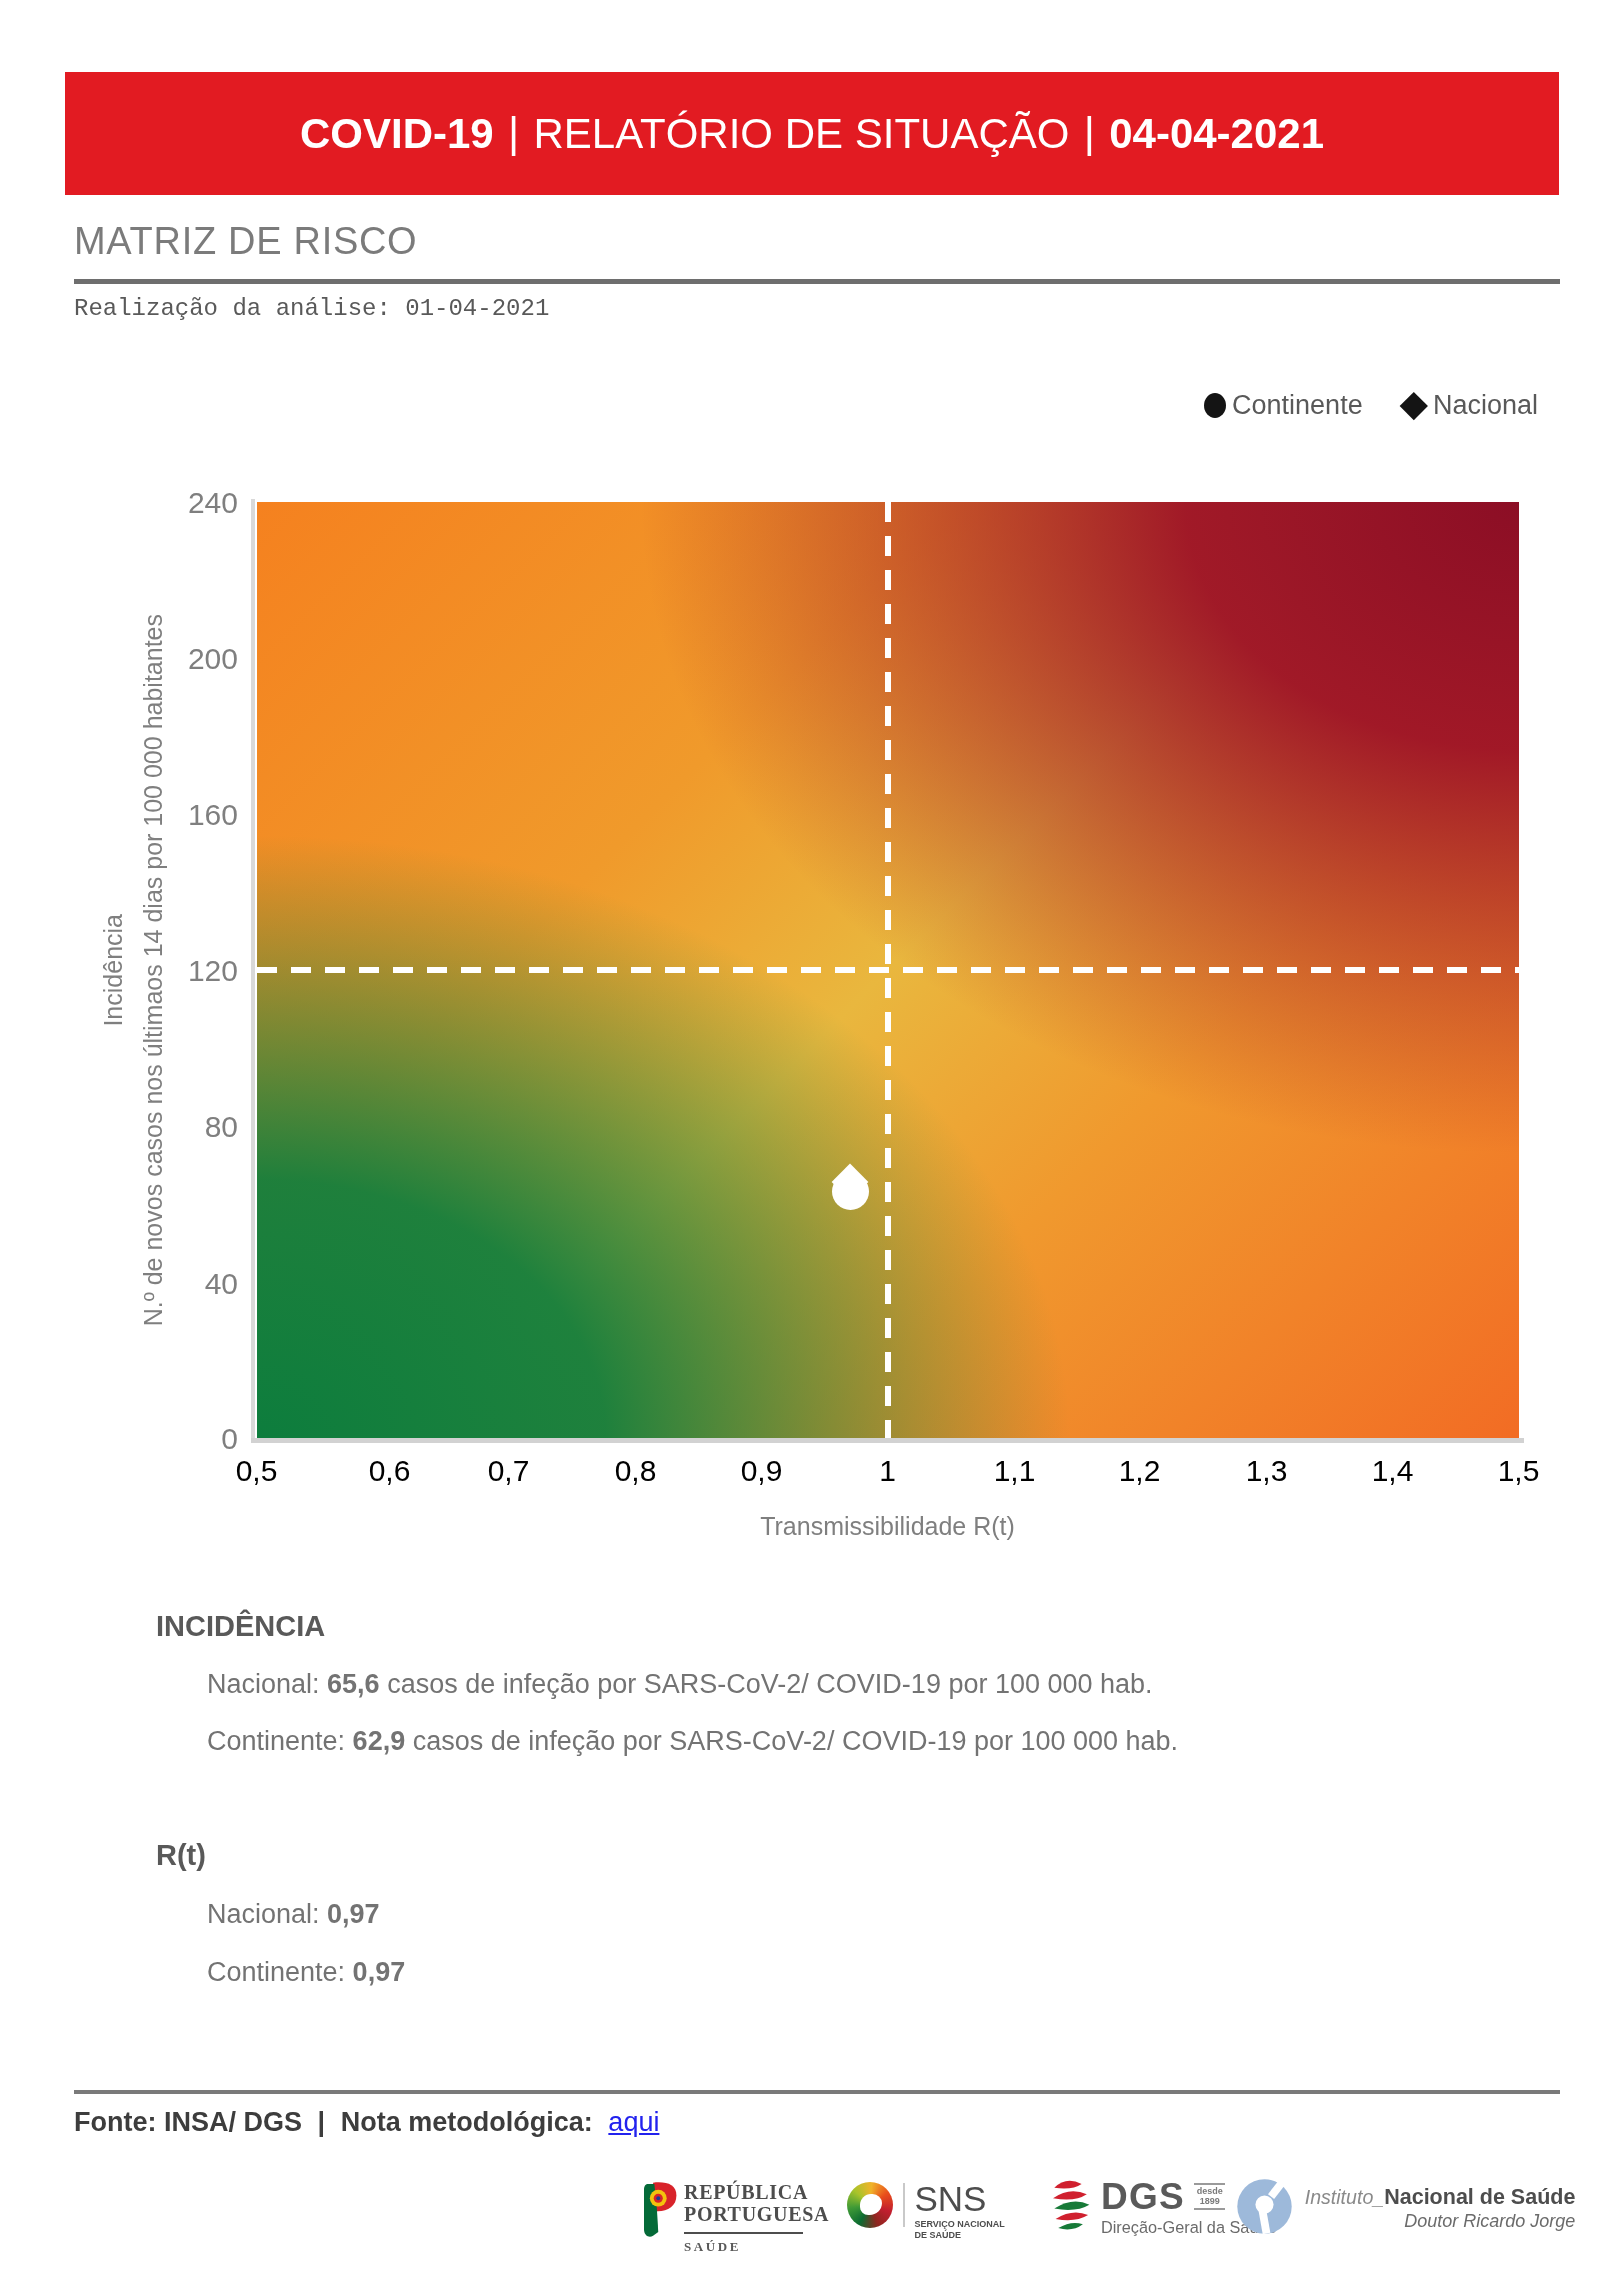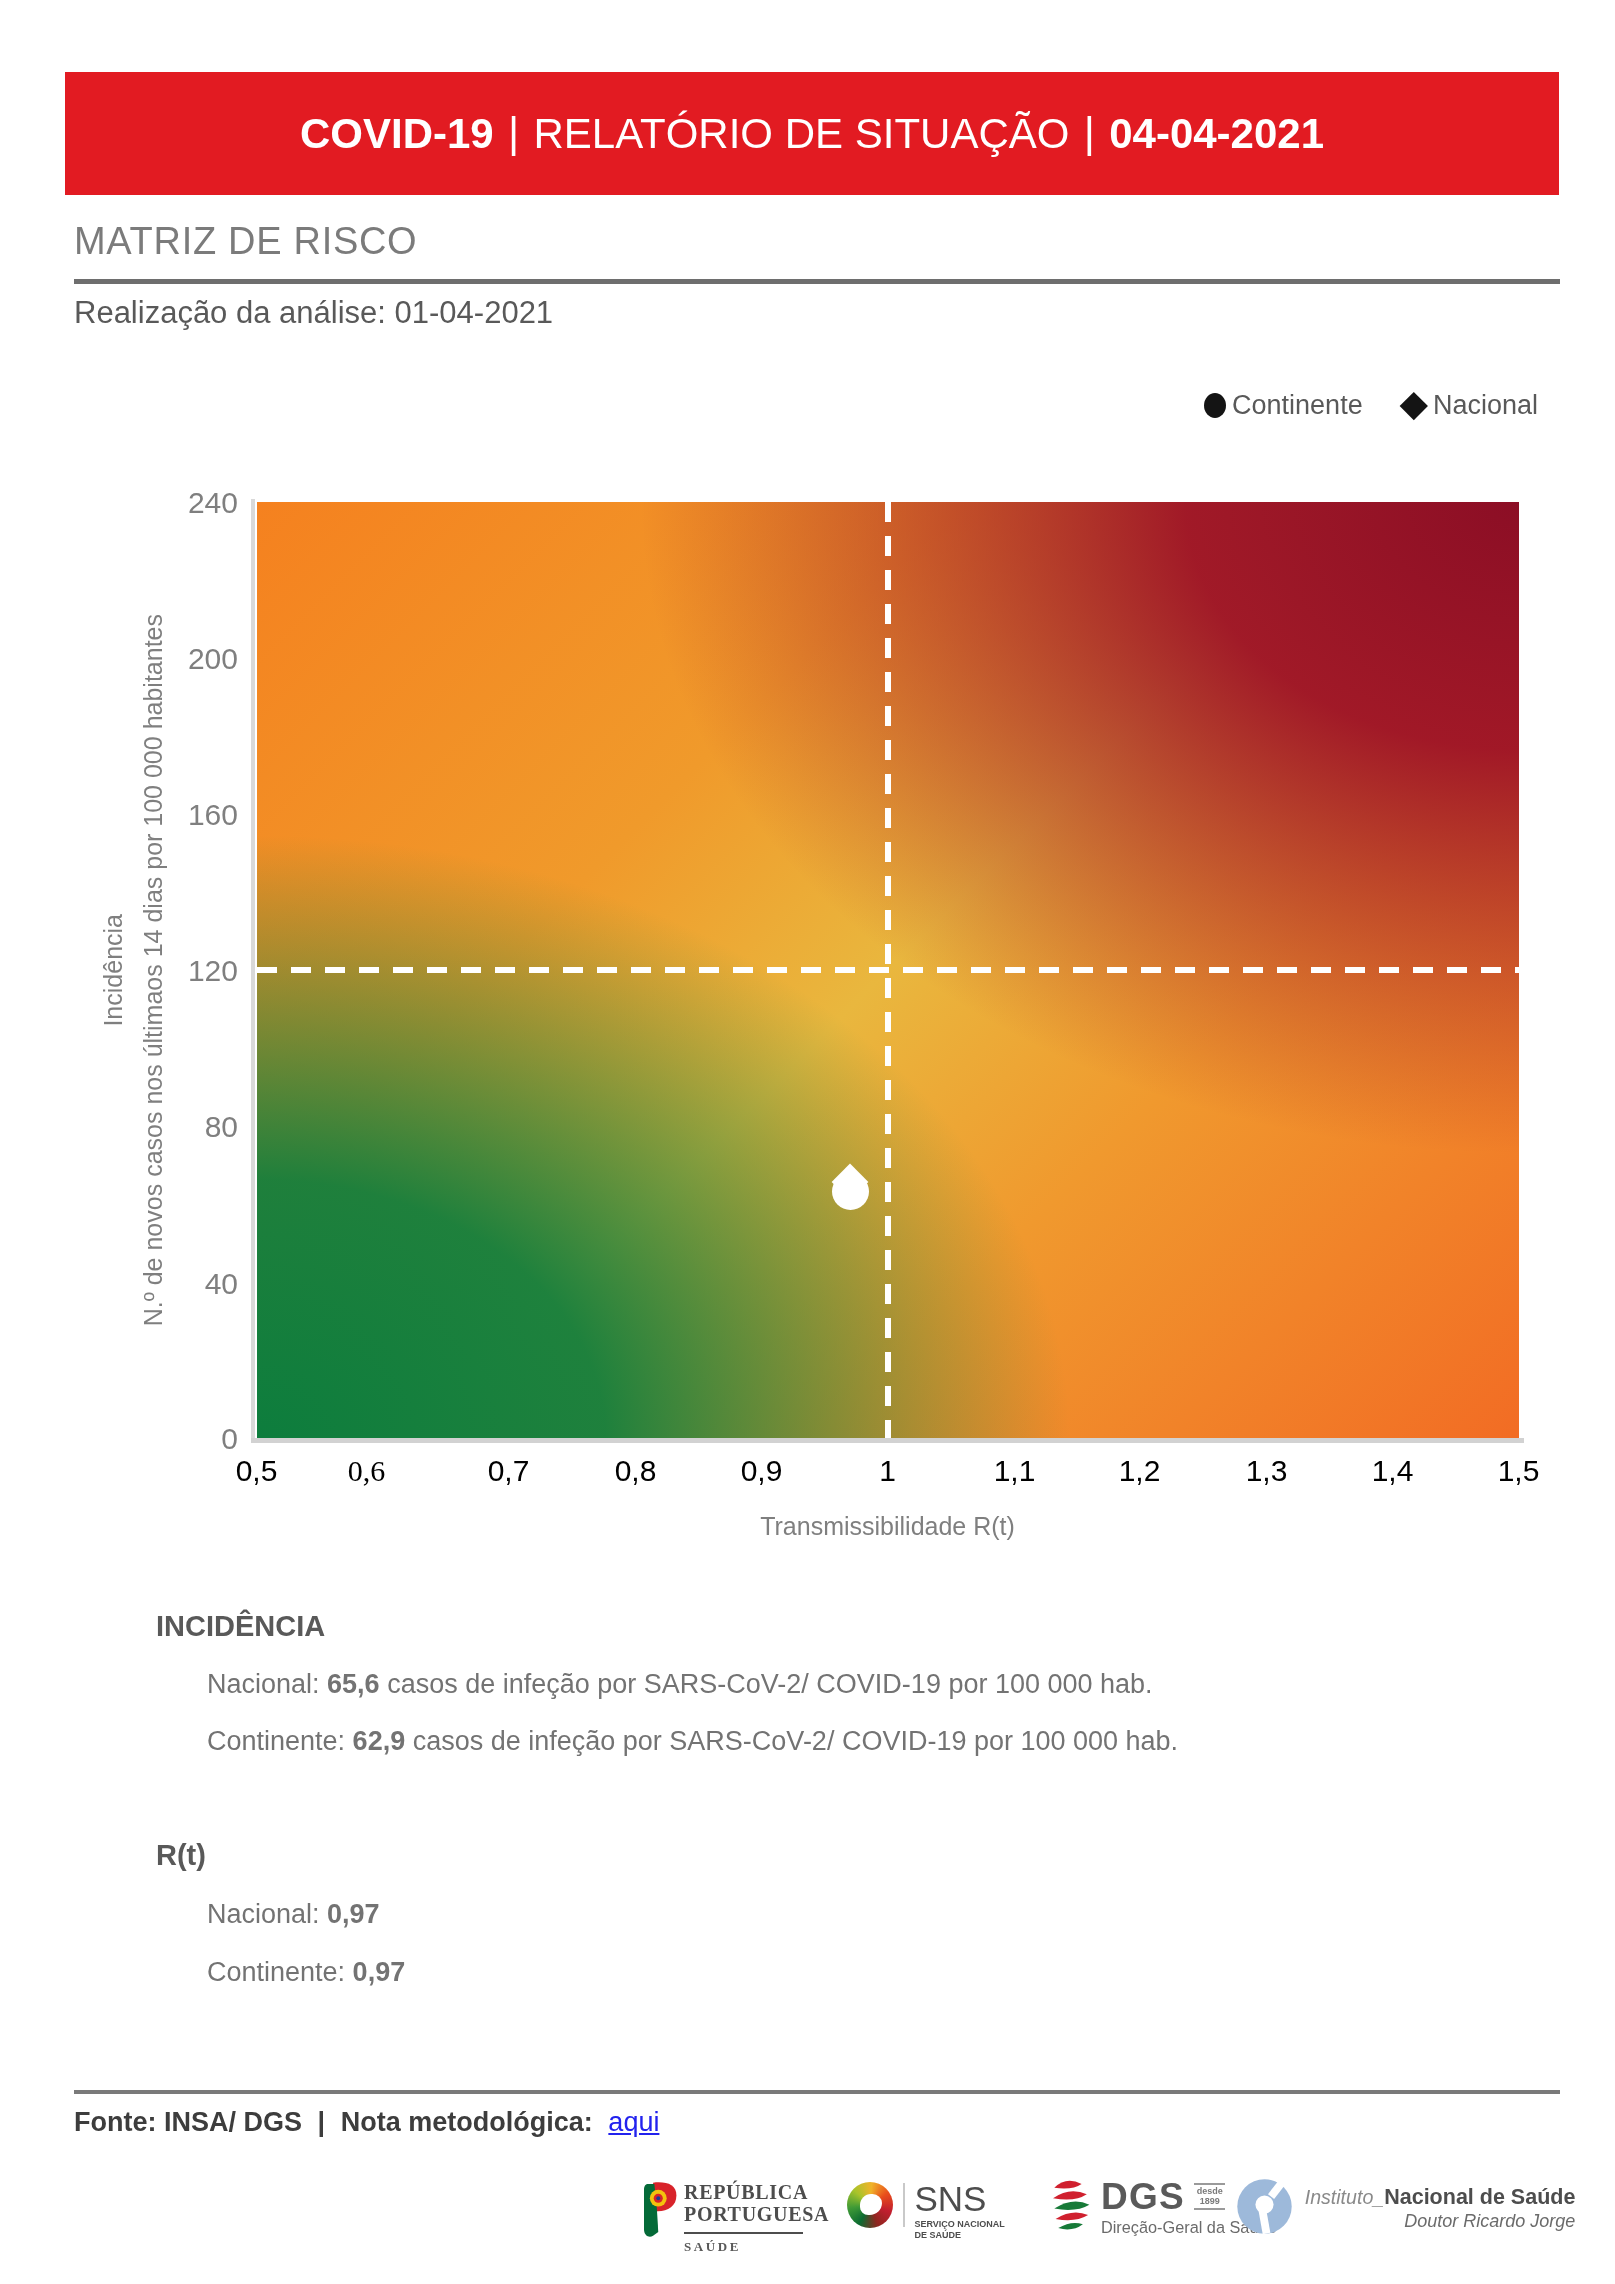--- a/index.html
+++ b/index.html
@@ -10,21 +10,21 @@
   .banner{position:absolute;left:65px;top:72px;width:1494px;height:123px;
           display:flex;align-items:center;justify-content:center;gap:14.3px;
           color:#fff;font-size:42px;}
   .banner .b{font-weight:700;}
   .banner .sep{font-weight:300;font-size:43px;transform:translateY(-1.3px);}
 
   
   .sec-title{position:absolute;left:74px;top:220px;font-size:38px;color:#7b7b7b;
              font-weight:400;letter-spacing:0.7px;}
   .title-rule{position:absolute;left:74px;top:279px;width:1486px;height:4.6px;background:#6e6e6e;}
-  .subtitle{position:absolute;left:74px;top:295px;font-size:31px;color:#595959;}
+  .subtitle{position:absolute;left:74px;top:295px;font-size:24px;color:#595959;font-family:Liberation Mono, monospace;}
 
   
   .legend{position:absolute;left:1108px;top:390px;width:430px;display:flex;
           justify-content:flex-end;gap:39px;font-size:27px;color:#595959;align-items:center;}
   .legend .entry{display:flex;align-items:center;gap:6.5px;}
   .lg-circle{width:22px;height:25px;background:#141414;border-radius:50%;}
   .lg-diamond{width:19.6px;height:19.6px;background:#141414;transform:rotate(45deg);margin:0 2.6px;}
 
   
   .plot{position:absolute;left:257px;top:502px;width:1262px;height:936px;
@@ -129,21 +129,21 @@
 
   <div class="ytick" style="top:486px;">240</div>
   <div class="ytick" style="top:642px;">200</div>
   <div class="ytick" style="top:798px;">160</div>
   <div class="ytick" style="top:954px;">120</div>
   <div class="ytick" style="top:1110px;">80</div>
   <div class="ytick" style="top:1267px;">40</div>
   <div class="ytick" style="top:1422px;">0</div>
 
   <div class="xtick" style="left:211px;">0,5</div>
-  <div class="xtick" style="left:321px;font-family:Liberation Serif, serif;">0,6</div>
+  <div class="xtick" style="left:344px;">0,6</div>
   <div class="xtick" style="left:463px;">0,7</div>
   <div class="xtick" style="left:590px;">0,8</div>
   <div class="xtick" style="left:716px;">0,9</div>
   <div class="xtick" style="left:842px;">1</div>
   <div class="xtick" style="left:969px;">1,1</div>
   <div class="xtick" style="left:1094px;">1,2</div>
   <div class="xtick" style="left:1221px;">1,3</div>
   <div class="xtick" style="left:1347px;">1,4</div>
   <div class="xtick" style="left:1473px;">1,5</div>
 

